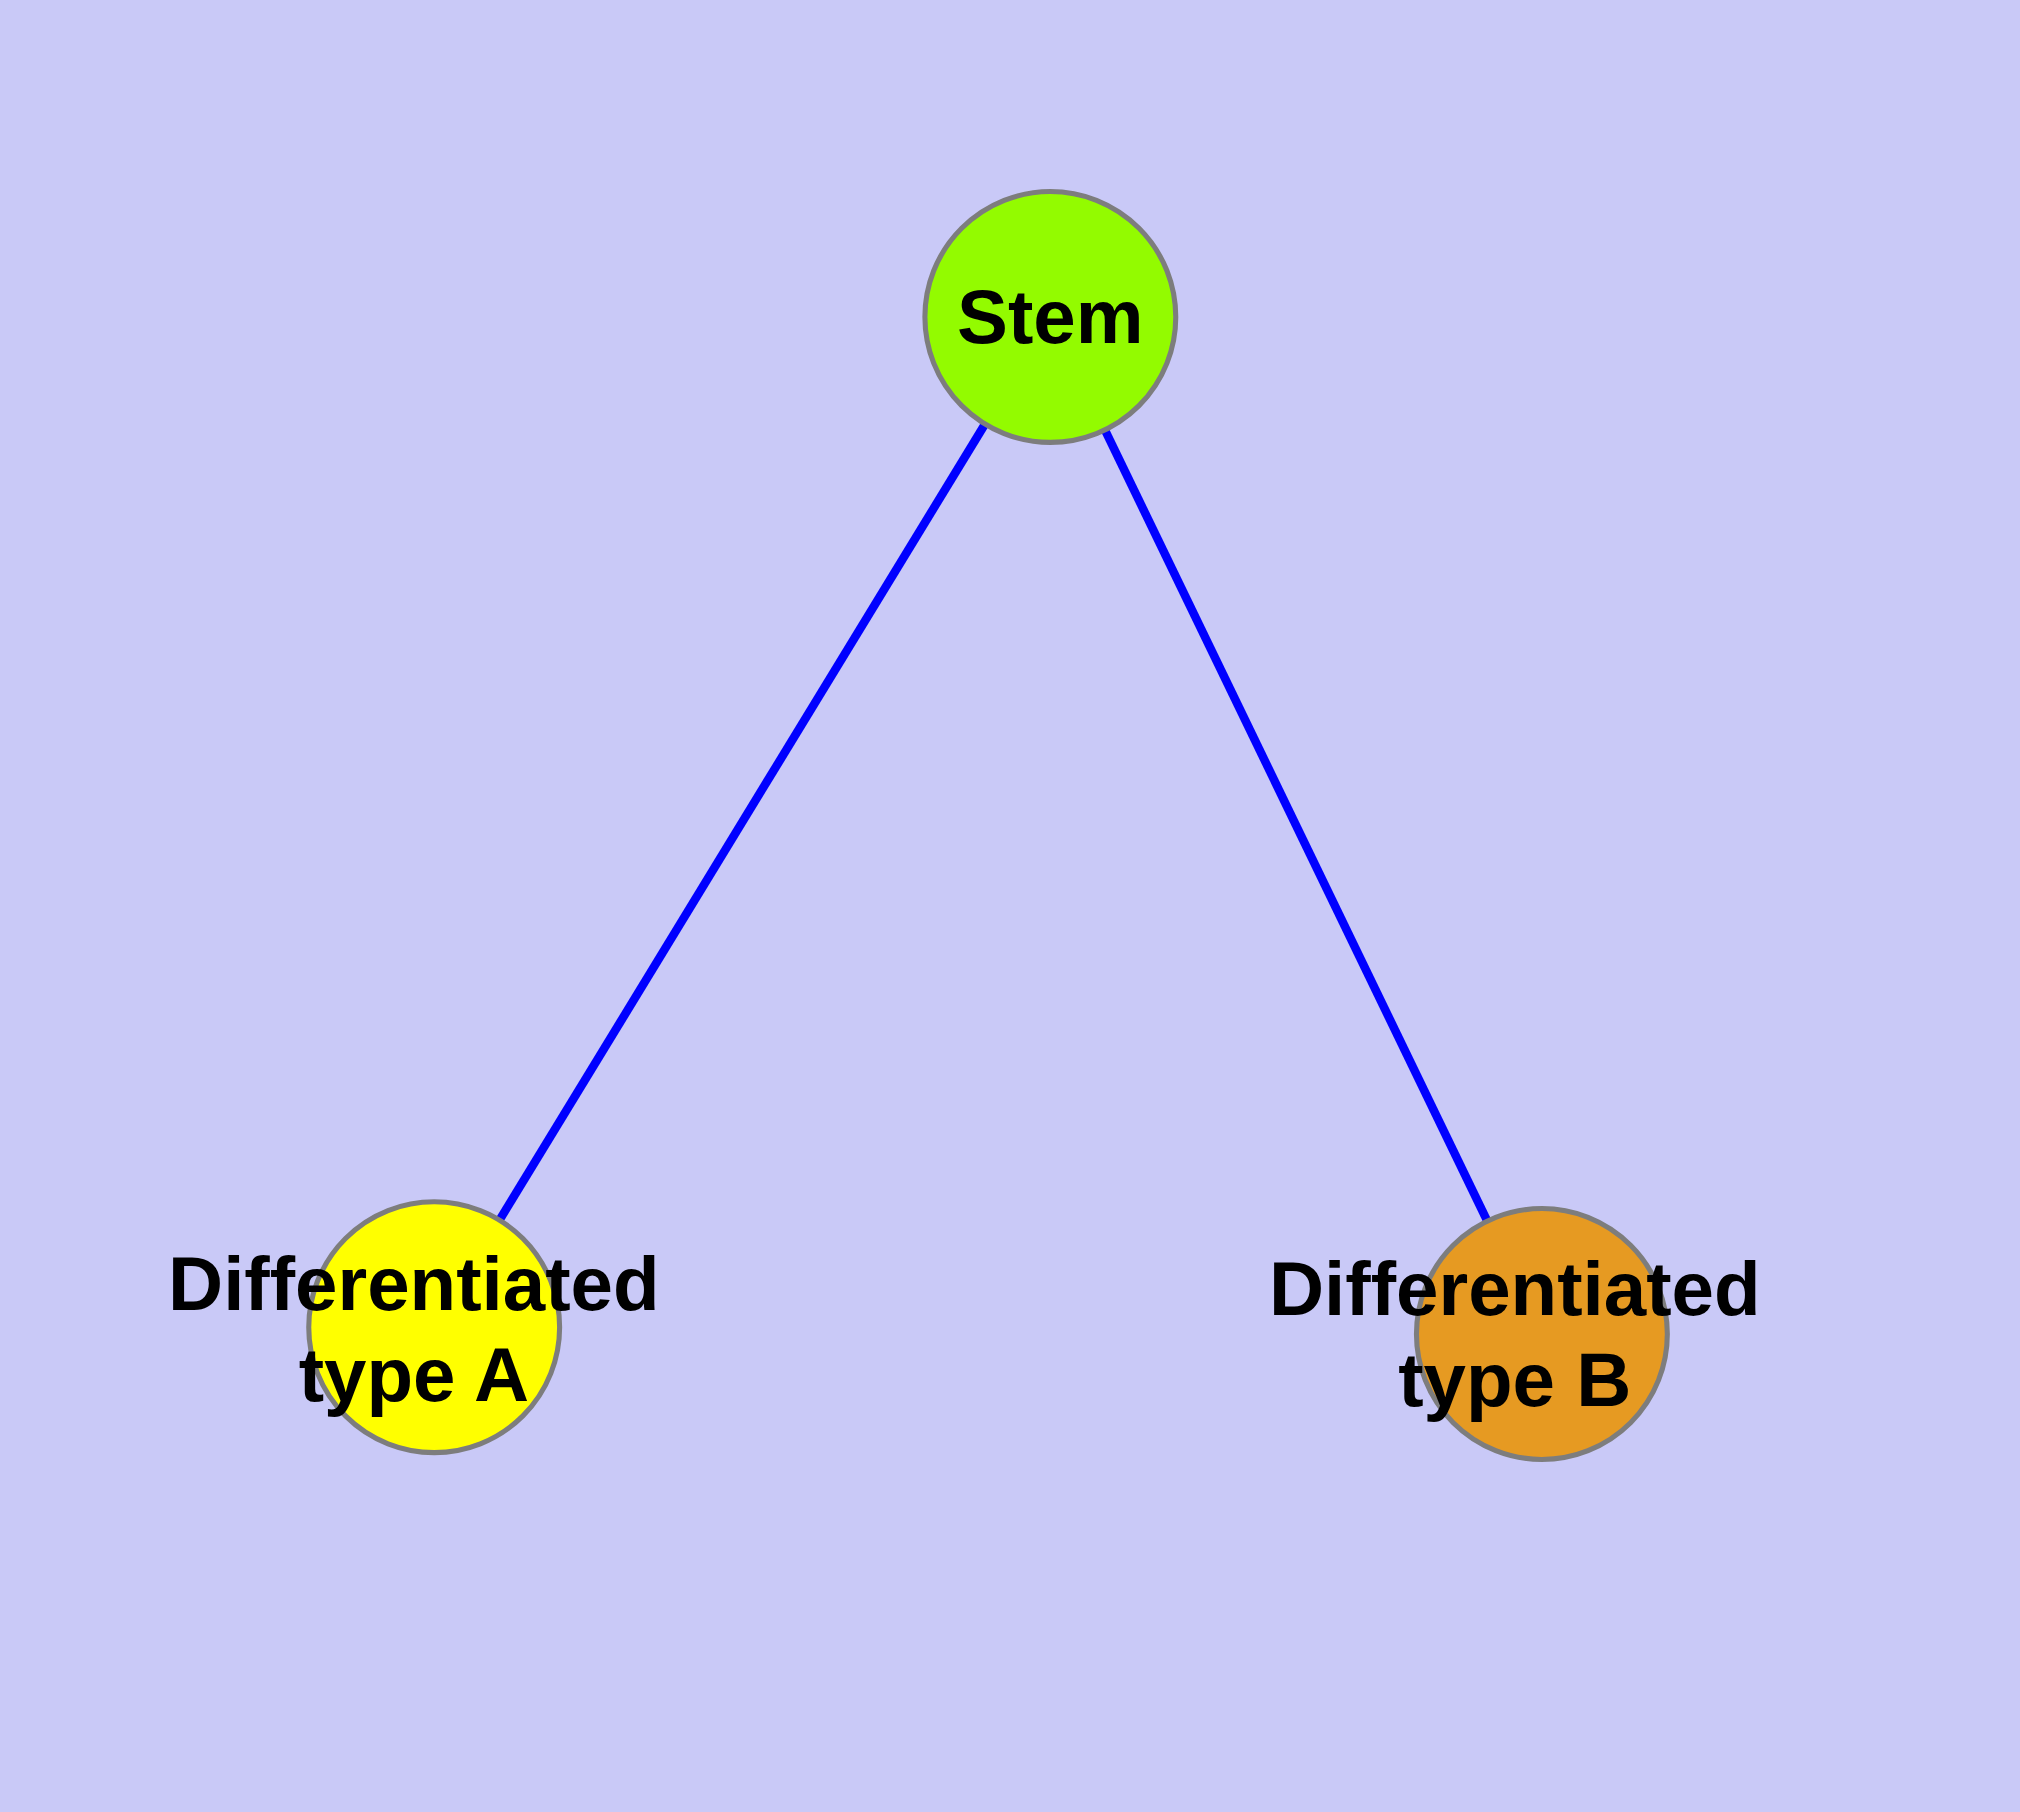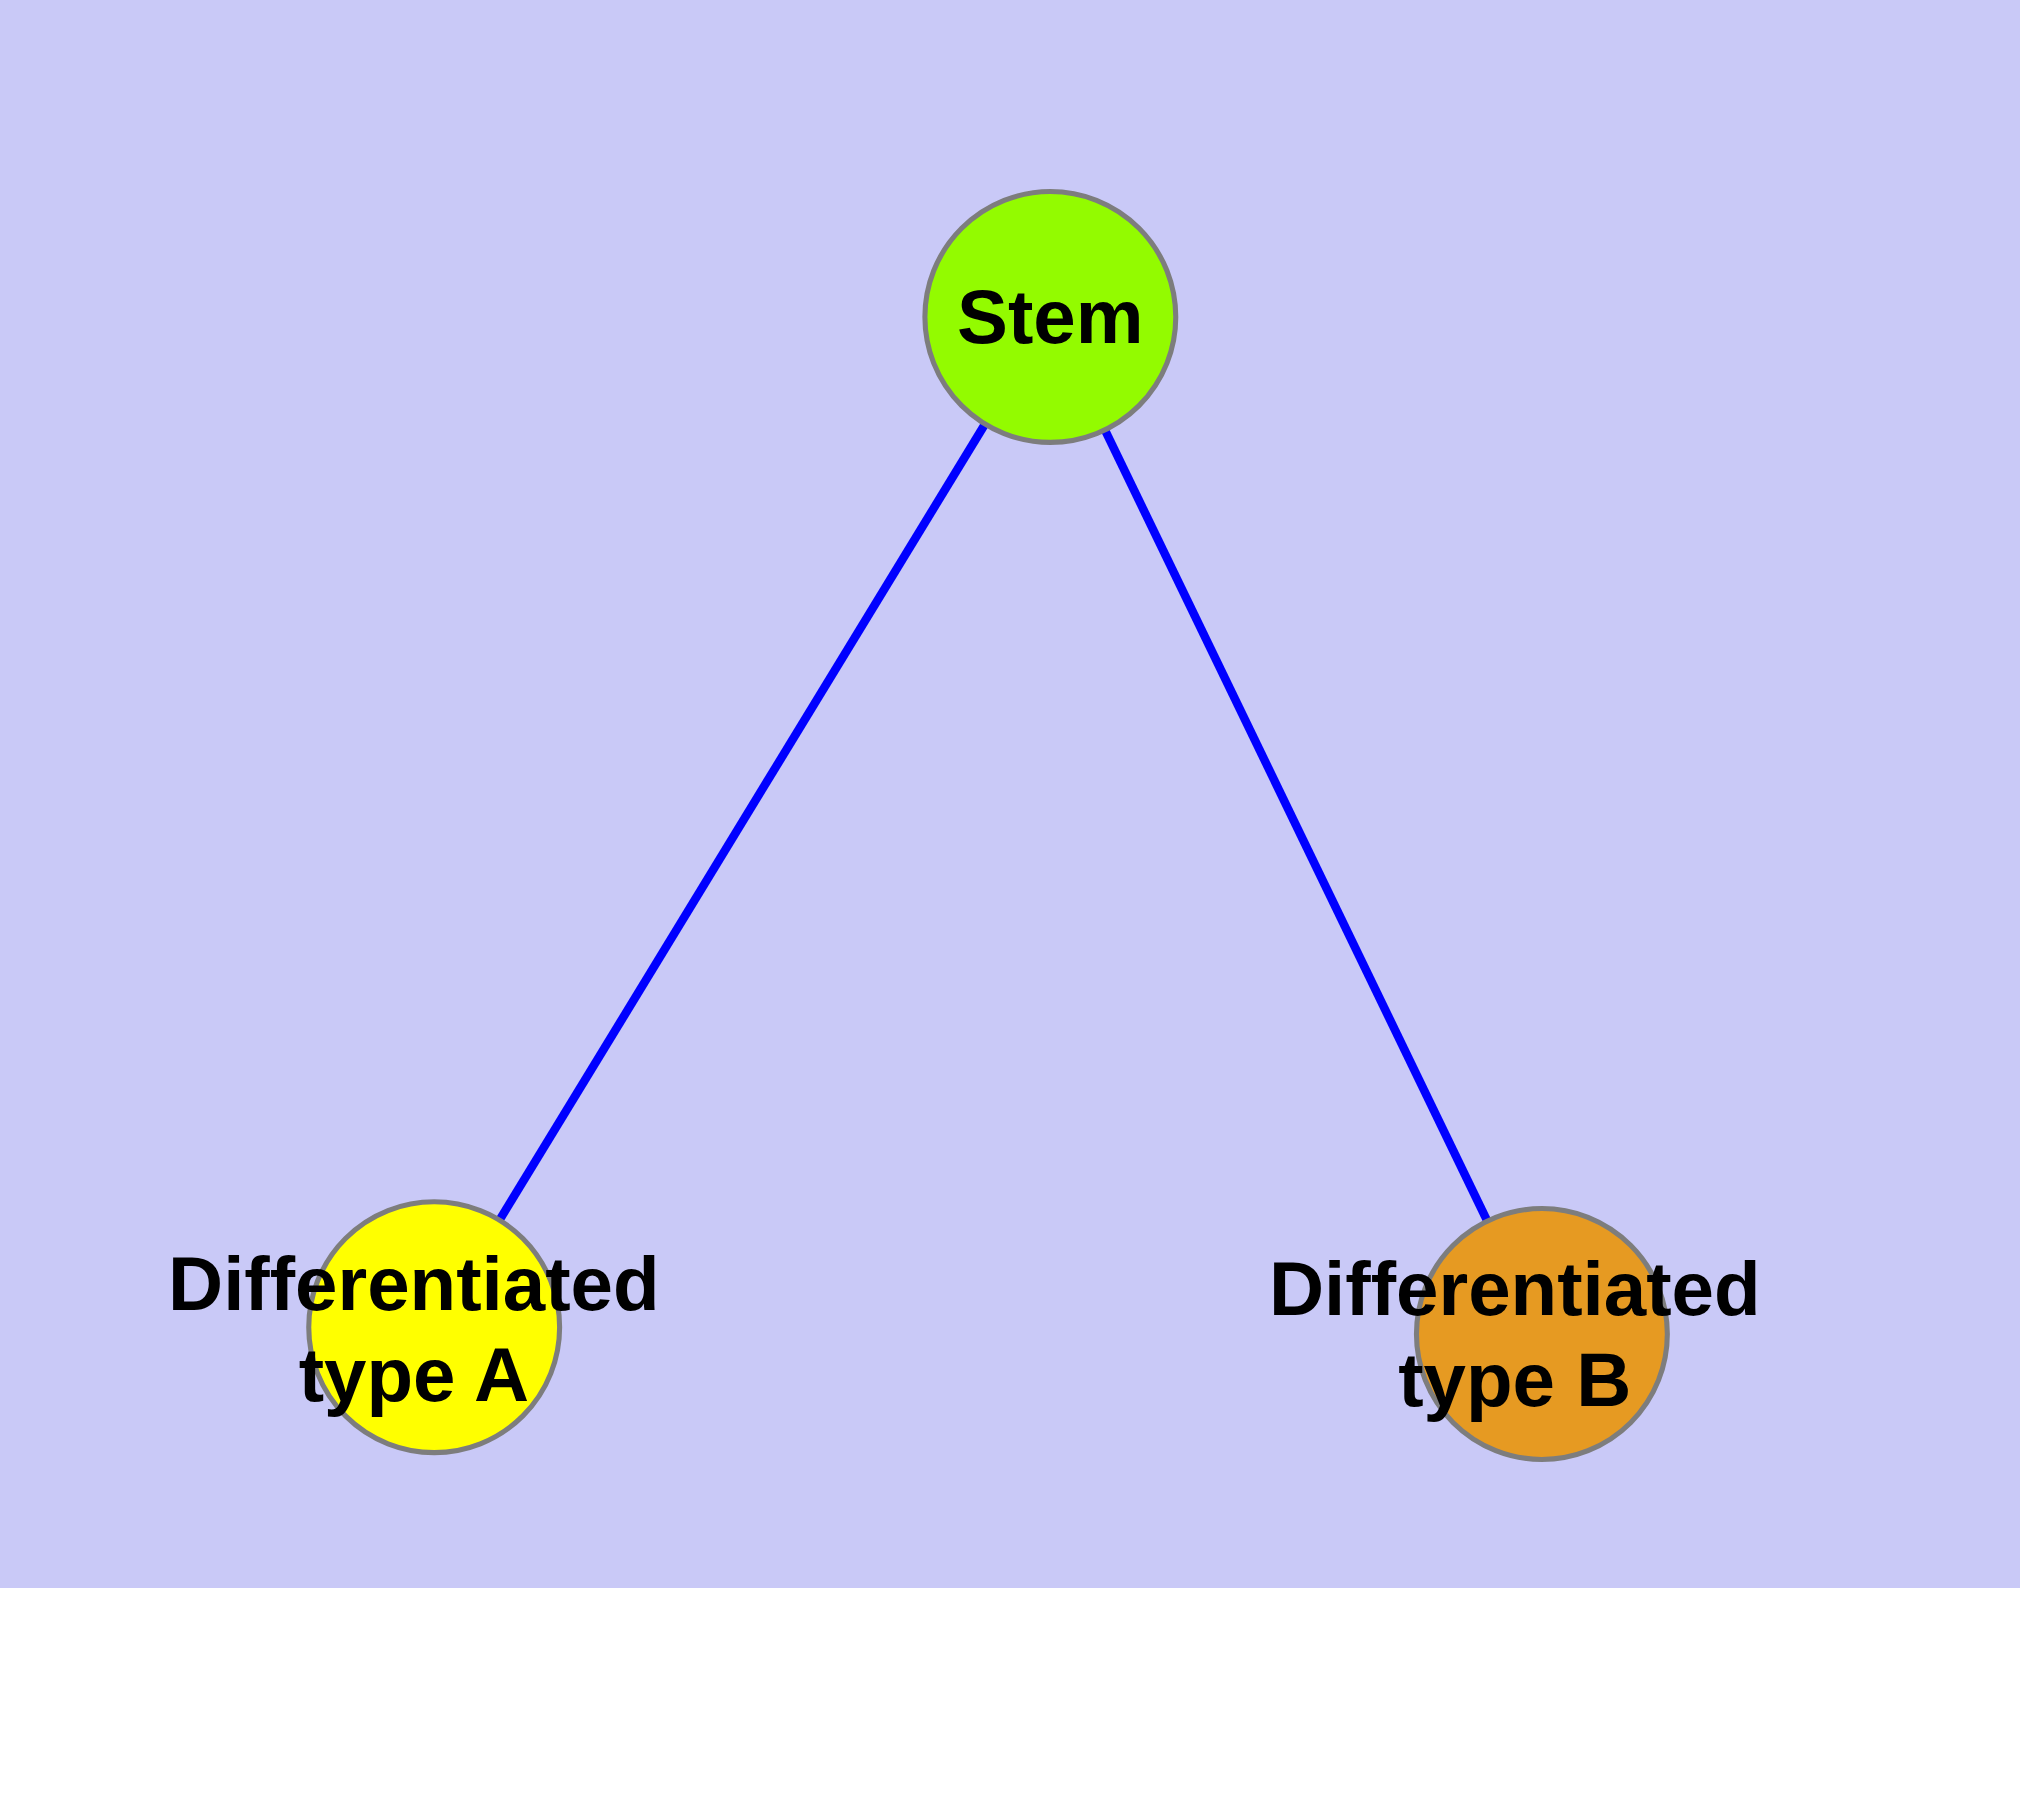--- a/index.html
+++ b/index.html
@@ -4,21 +4,21 @@
 <style>
   html, body { margin: 0; padding: 0; }
   body {
     width: 2021px;
     height: 1812px;
     font-family: "Liberation Sans", sans-serif;
   }
   .canvas {
     position: relative;
     width: 2021px;
-    height: 1588px;
+    height: 1812px;
     overflow: hidden;
   }
   .canvas svg {
     position: absolute;
     left: 0;
     top: 0;
     display: block;
   }
   .node-label {
     font-family: "Liberation Sans", sans-serif;

